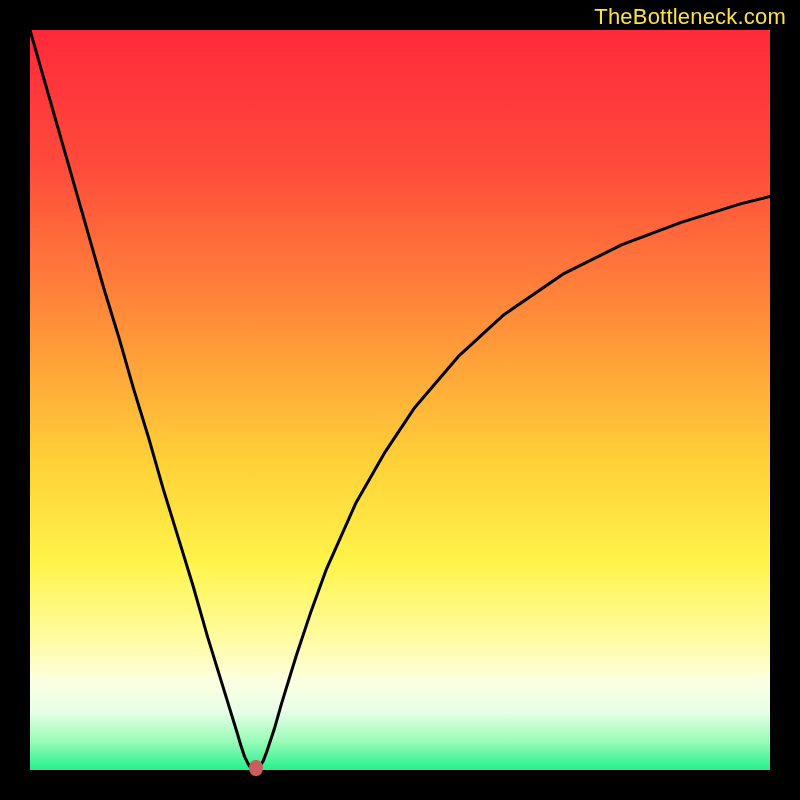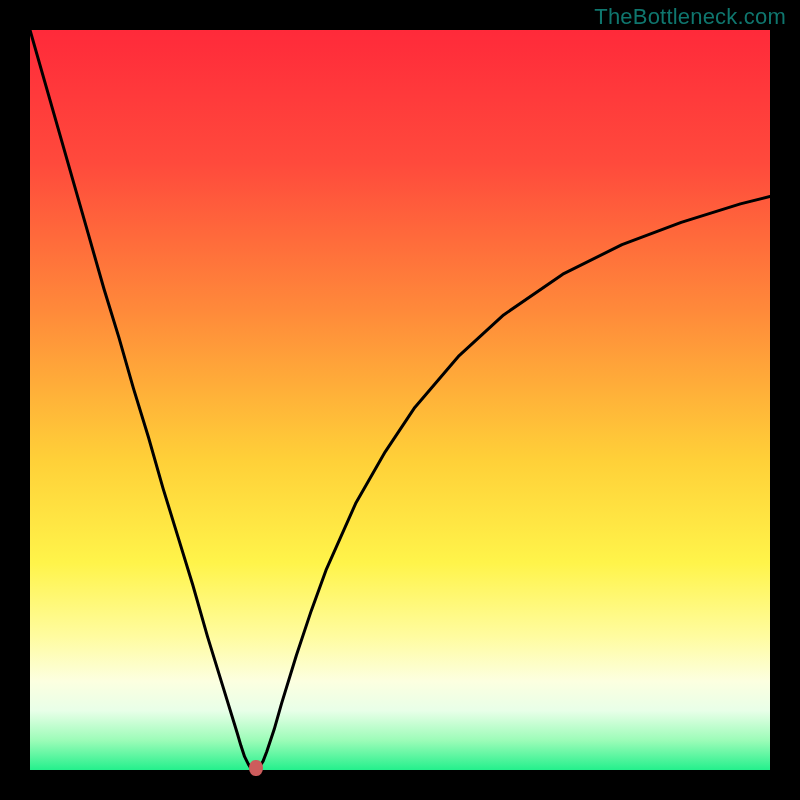--- a/index.html
+++ b/index.html
@@ -16,21 +16,21 @@
     left: 0;
     top: 0;
     width: 800px;
     height: 800px;
     background: #000;
   }
   .watermark {
     position: absolute;
     top: 4px;
     right: 14px;
-    color: #0f766e;
+    color: #fde047;
     font-size: 22px;
     font-weight: 500;
     letter-spacing: 0.2px;
     user-select: none;
   }
   .plot {
     position: absolute;
     left: 30px;
     top: 30px;
     width: 740px;

